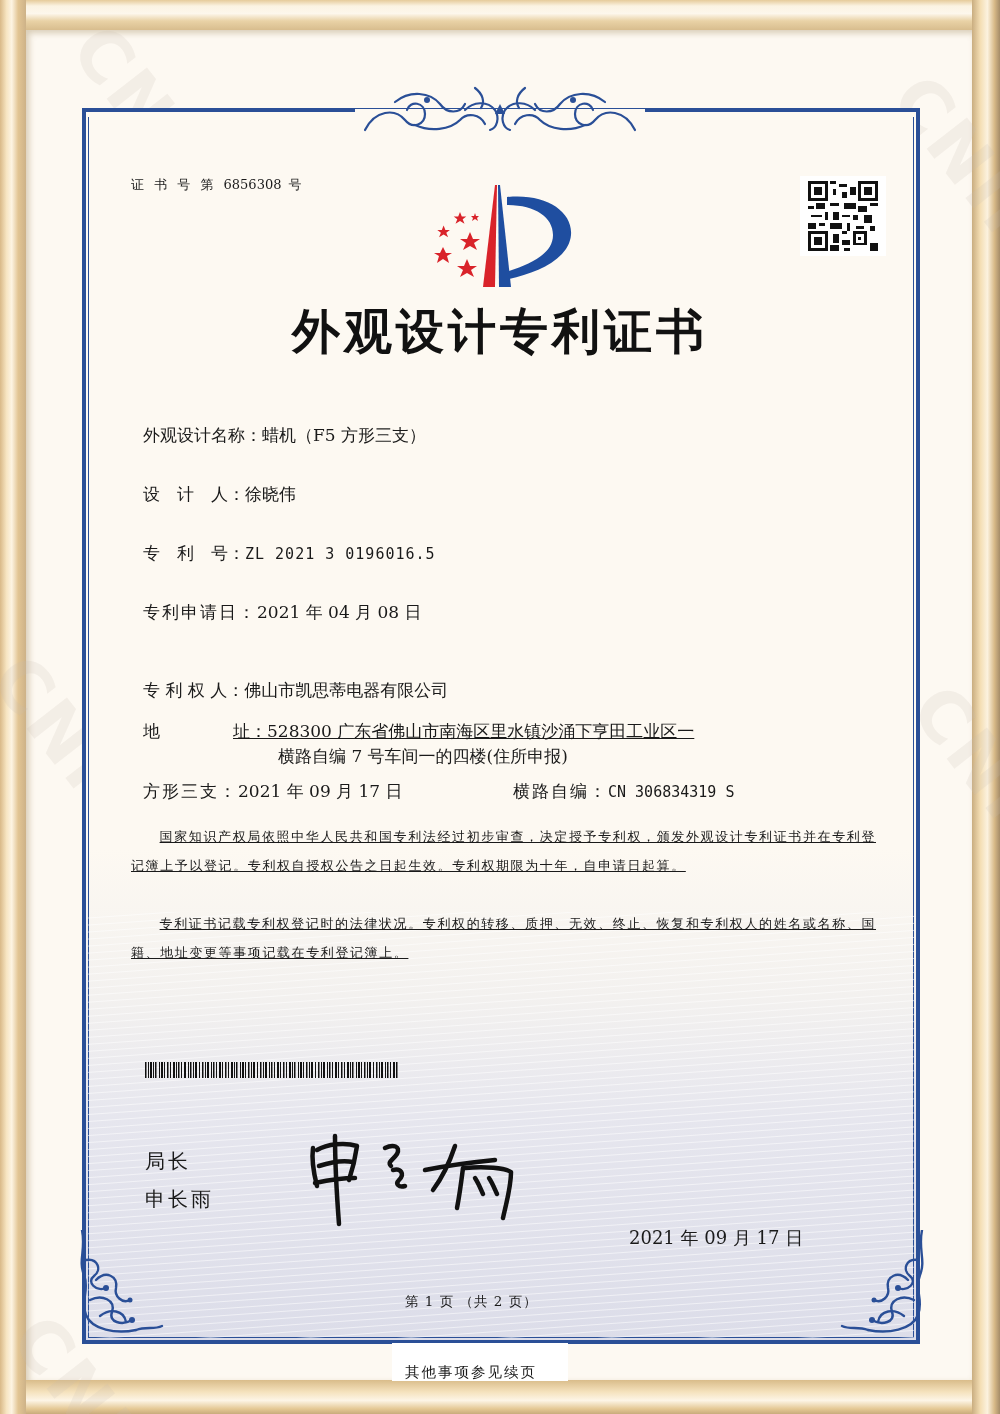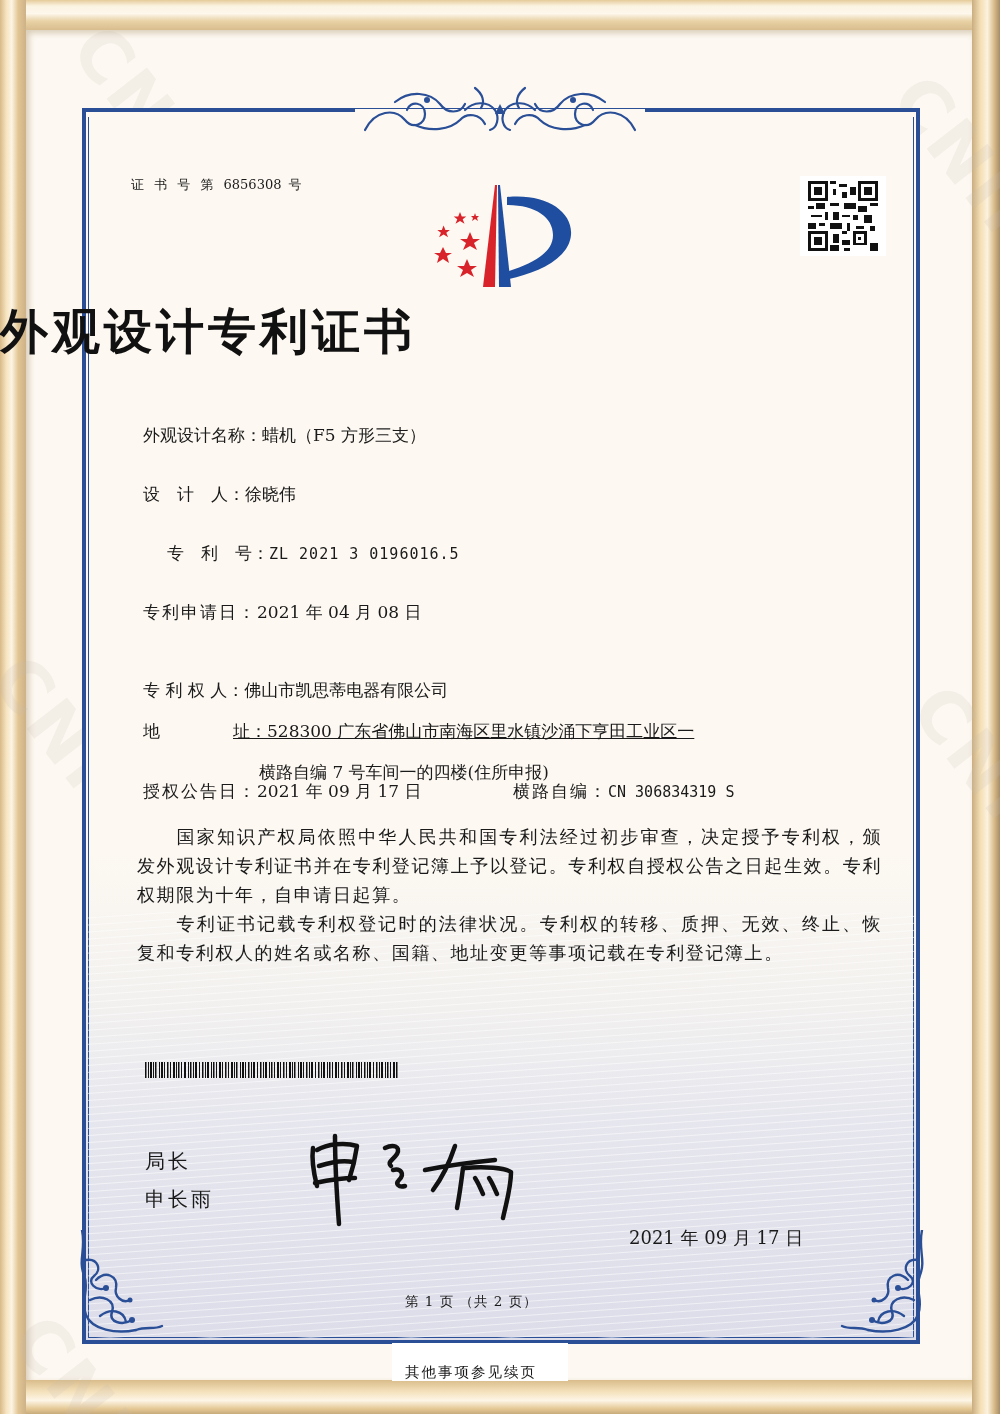--- a/index.html
+++ b/index.html
@@ -60,32 +60,32 @@
     .ornament-top { position: absolute; left: 355px; top: 80px; width: 290px; height: 58px; }
     .corner-orn { position: absolute; width: 90px; height: 110px; }
 
     .cert-no { position: absolute; left: 131px; top: 176px; font-size: 13px; letter-spacing: 3px; }
     .cert-no .num { letter-spacing: 0; }
 
     .logo { position: absolute; left: 425px; top: 175px; width: 150px; height: 115px; }
     .qr { position: absolute; left: 800px; top: 176px; width: 86px; height: 80px; background: #fff; padding: 5px 6px; }
 
     .title {
-      position: absolute; left: 0; width: 1000px; top: 300px; text-align: left;
+      position: absolute; left: 0; width: 1000px; top: 300px; text-align: center;
       font-size: 48px; letter-spacing: 4px; font-weight: bold; color: #111;
       font-family: "DejaVu Serif", serif;
     }
 
     .field { position: absolute; left: 143px; font-size: 17px; white-space: nowrap; }
     .field .lbl { display: inline-block; }
     .lbl-spaced { letter-spacing: 6px; }
 
     .para {
-      position: absolute; left: 137px; width: 745px; font-size: 18px; line-height: 29px;
-      letter-spacing: 1.6px; text-indent: 2.2em; text-align: justify;
+      position: absolute; left: 131px; width: 745px; font-size: 13px; line-height: 29px;
+      letter-spacing: 1.6px; text-indent: 2.2em; text-align: justify; text-decoration: underline;
     }
 
     .barcode { position: absolute; left: 145px; top: 1062px; width: 253px; height: 16px; }
 
     .official { position: absolute; left: 145px; font-size: 20px; font-family: "DejaVu Sans", sans-serif; letter-spacing: 3px; }
     .signature { position: absolute; left: 305px; top: 1128px; width: 215px; height: 100px; }
 
     .issue-date { position: absolute; left: 629px; top: 1226px; font-size: 18px; }
     .page-no { position: absolute; left: 405px; top: 1293px; font-size: 13.5px; letter-spacing: 1px; }
     .see-next {
@@ -246,37 +246,37 @@
 </div>
 
 <div class="title">外观设计专利证书</div>
 
 <div class="field" style="top:424px;">
   <span class="lbl">外观设计名称：</span><span>蜡机（F5 方形三支）</span>
 </div>
 <div class="field" style="top:483px;">
   <span class="lbl">设　计　人：</span><span>徐晓伟</span>
 </div>
-<div class="field" style="top:542px;margin-left:24px;">
+<div class="field" style="top:542px;">
   <span class="lbl">专　利　号：</span><span style="font-family:'DejaVu Sans Mono', monospace; font-size:15px; letter-spacing:1px;">ZL 2021 3 0196016.5</span>
 </div>
 <div class="field" style="top:601px;">
   <span class="lbl lbl-spaced" style="letter-spacing:2px;">专利申请日：</span><span>2021 年 04 月 08 日</span>
 </div>
 <div class="field" style="top:661px;margin-top:18px;">
   <span class="lbl">专 利 权 人：</span><span>佛山市凯思蒂电器有限公司</span>
 </div>
 <div class="field" style="top:720px;text-decoration:underline;">
   <span style="display:inline-block; width:90px;">地</span><span>址：</span><span>528300 广东省佛山市南海区里水镇沙涌下亨田工业区一</span>
 </div>
-<div class="field" style="top:745px; left:259px;margin-top:16px;">
+<div class="field" style="top:745px; left:278px;">
   <span>横路自编 7 号车间一的四楼(住所申报)</span>
 </div>
 <div class="field" style="top:780px;">
-  <span class="lbl" style="letter-spacing:2px;">授权公告日：</span><span>2021 年 09 月 17 日</span>
+  <span class="lbl" style="letter-spacing:2px;">方形三支：</span><span>2021 年 09 月 17 日</span>
 </div>
 <div class="field" style="top:780px; left:513px;">
   <span class="lbl" style="letter-spacing:2px;">横路自编：</span><span style="font-family:'DejaVu Sans Mono', monospace; font-size:15px;">CN 306834319 S</span>
 </div>
 
 <p class="para" style="top:822px;">国家知识产权局依照中华人民共和国专利法经过初步审查，决定授予专利权，颁发外观设计专利证书并在专利登记簿上予以登记。专利权自授权公告之日起生效。专利权期限为十年，自申请日起算。</p>
 <p class="para" style="top:909px;">专利证书记载专利权登记时的法律状况。专利权的转移、质押、无效、终止、恢复和专利权人的姓名或名称、国籍、地址变更等事项记载在专利登记簿上。</p>
 
 <svg class="barcode" viewBox="0 0 253 16" preserveAspectRatio="none">
   <g fill="#111">

